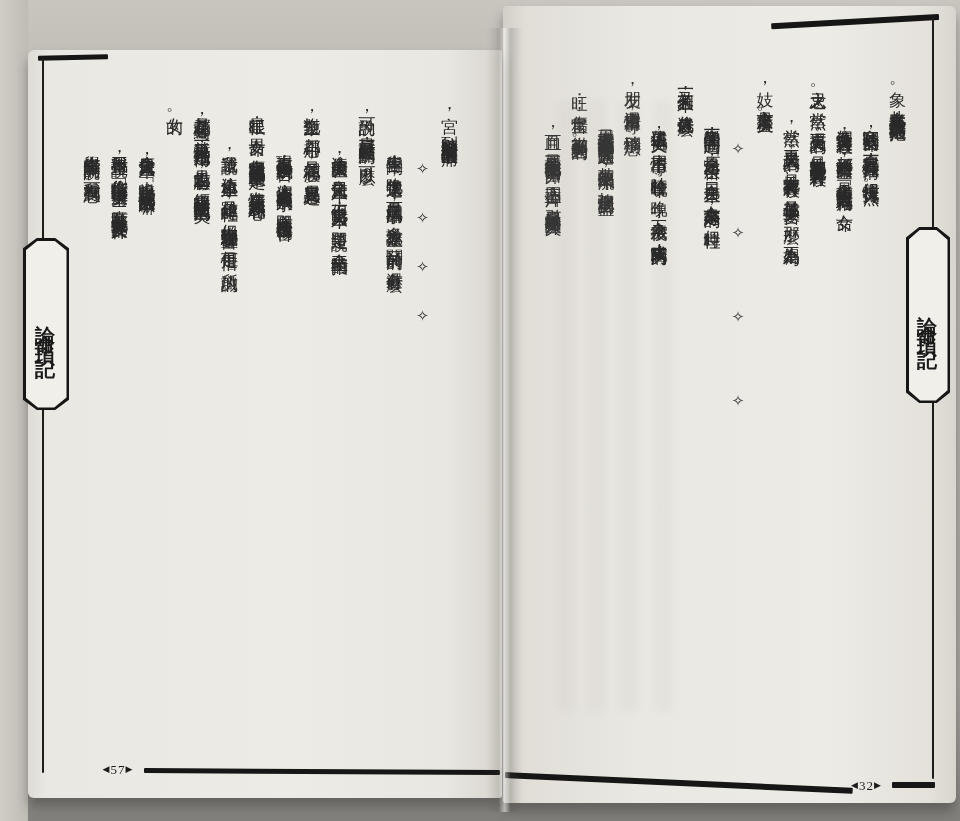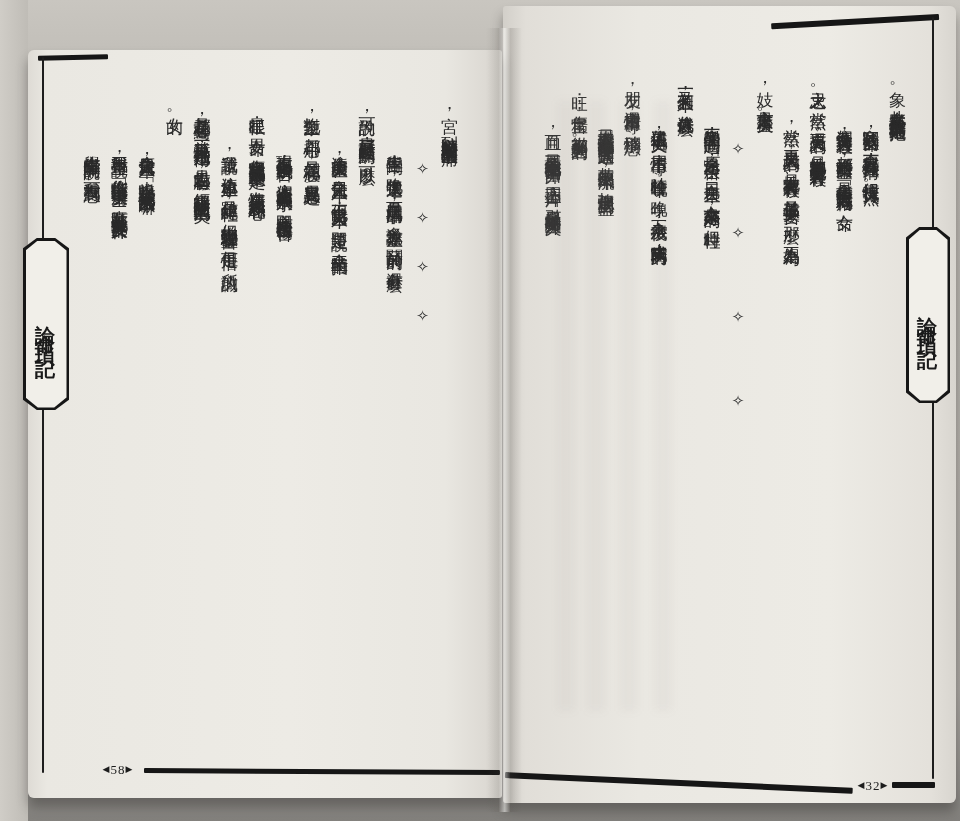--- a/index.html
+++ b/index.html
@@ -47,21 +47,21 @@
   .rp-cols{top:72px;right:46px;height:708px;line-height:26.5px;}
   .lp-cols{top:54px;right:39px;height:702px;line-height:27.5px;}
   .col{white-space:nowrap;}
   .col.indent{text-indent:38px;}
   .col.diamonds{font-size:15px;color:#333;}
   .rp-cols .col:nth-last-child(-n+2){filter:blur(.45px);opacity:.88;transform:translateY(5px);}
   .rp-cols .col:nth-last-child(-n+4){opacity:.93;}
   
   .pagenum{position:absolute;font-size:13px;color:#1c1c1c;white-space:nowrap;letter-spacing:1px;}
   .pagenum .arr{font-size:9px;vertical-align:2px;}
-  .rp-pagenum{left:348px;top:772px;width:44px;text-align:center;}
+  .rp-pagenum{left:348px;top:772px;width:44px;}
   .lp-pagenum{left:64px;top:712px;width:52px;text-align:center;}
   
   .ghost{position:absolute;top:95px;height:610px;width:16px;
     background:rgba(110,105,100,.05);filter:blur(4px);pointer-events:none;}
 </style>
 </head>
 <body>
 
 <div class="bg-left-strip"></div>
 
@@ -126,17 +126,17 @@
       <div class="col">星很旺；男女命，傷官星旺盛都代表多變及不穩定，在情場上便是代表多心和花心。</div>
       <div class="col indent">我還說，這位命主小姐，雖是年紀輕輕，但拍拖戀愛經驗豐富；但是可惜，所識的</div>
       <div class="col">都是花心蘿蔔，就算平常一起拍拖逛街，也是左顧右盼，經常用眼睛偷瞄街上其他的美</div>
       <div class="col">女的。</div>
       <div class="col indent">庚金合住日元乙木，也暗中去「合」其他代表女性的乙木嘛！</div>
       <div class="col indent">我再對學生說，你能批斷出這位「庚金」男士，喜歡盯著其他女人什麼部女人什！</div>
       <div class="col indent">學生有點囁嚅的說：我可沒有想到。</div>
     </div>
 
   <div class="pagenum lp-pagenum">
-    <span class="arr">◀</span><span>58</span><span class="arr">▶</span>
+    <span class="arr">◀</span><span>57</span><span class="arr">▶</span>
   </div>
 </div>
 
 <div class="gutter"></div>
 
 </body></html>

